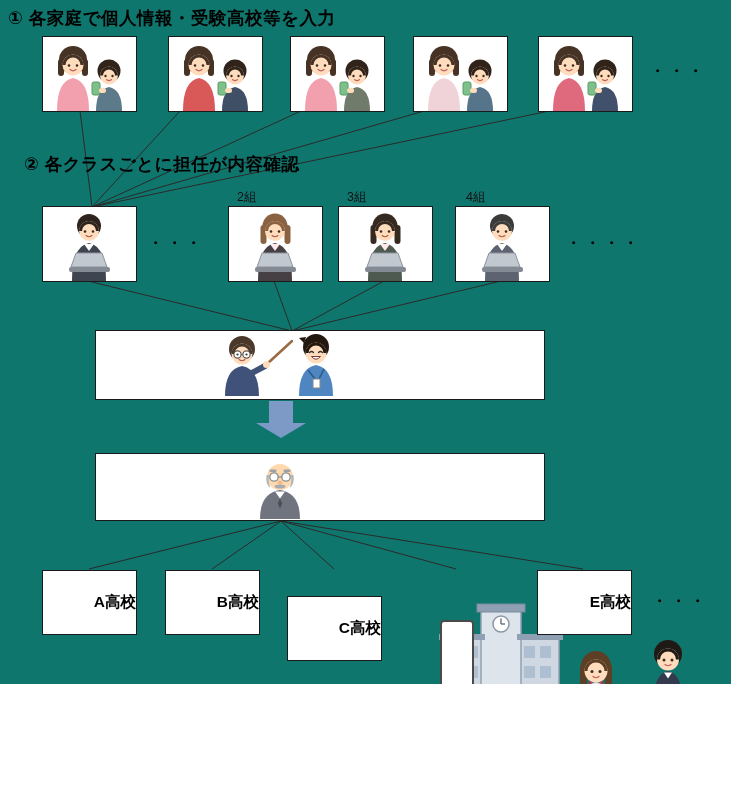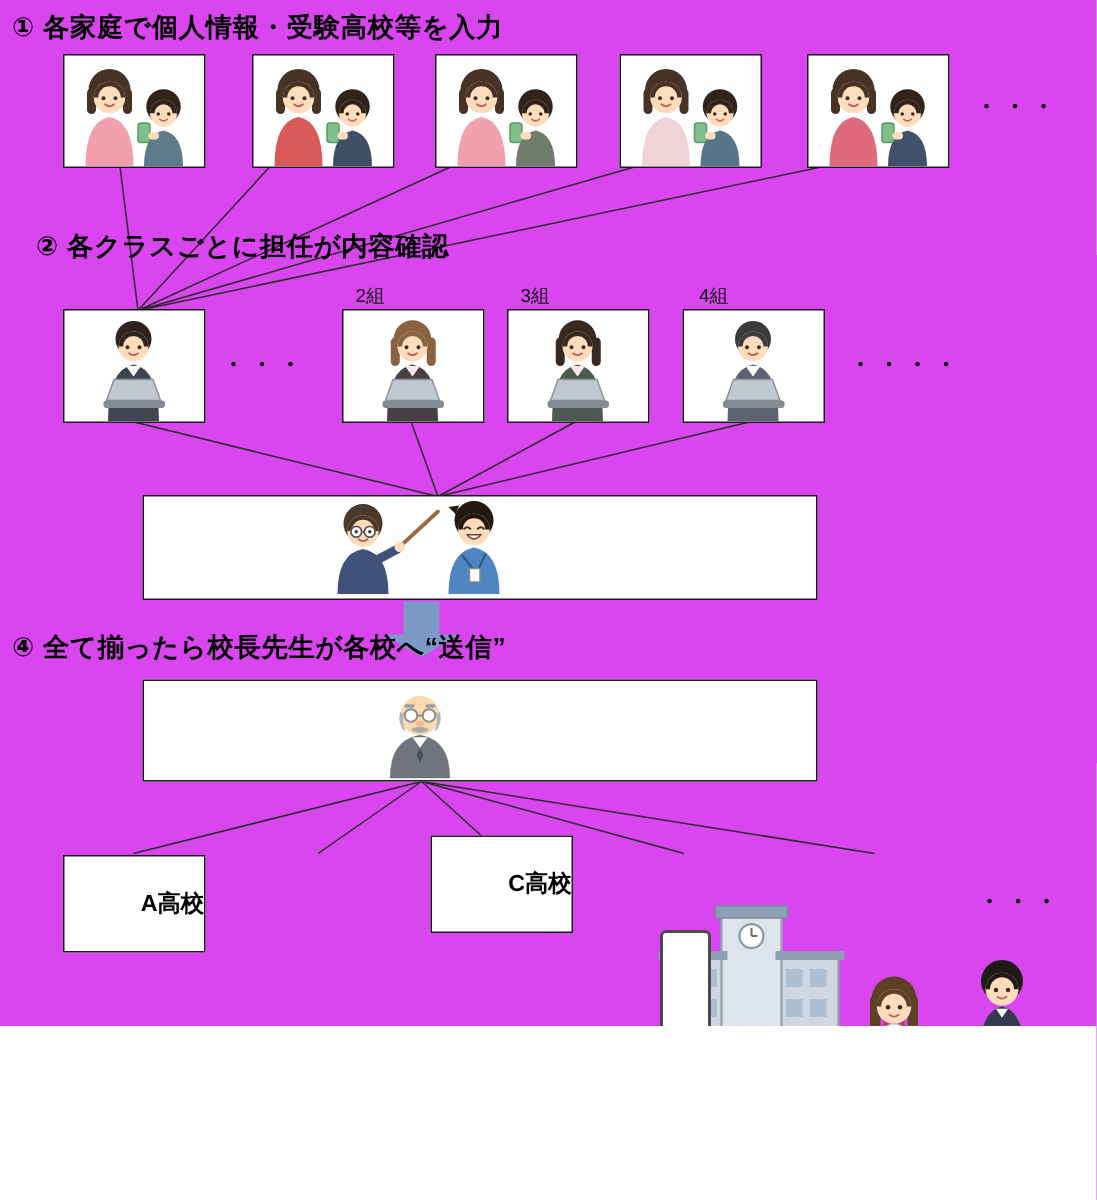--- a/index.html
+++ b/index.html
@@ -1,17 +1,17 @@
 <!DOCTYPE html>
 <html><head>
 <meta charset="utf-8">
 <style>
   *{box-sizing:border-box}
   body{margin:0;background:#fff;font-family:"Liberation Sans","DejaVu Sans",sans-serif}
-  .stage{position:relative;width:731px;height:684px;background:#d946ef;overflow:hidden}
+  .stage{position:relative;width:731px;height:684px;background:#0f766e;overflow:hidden}
   .lines{position:absolute;left:0;top:0;z-index:0}
   .h{position:absolute;margin:0;font-size:17.5px;font-weight:bold;color:#000;white-space:nowrap;z-index:2;letter-spacing:.5px}
   .box{position:absolute;width:95px;height:76px;background:#fff;border:1px solid #1a1a1a;z-index:2}
   .sbox{height:65px;display:flex;align-items:center;justify-content:flex-end;font-weight:bold;font-size:15.5px;color:#000}
   .wbox{position:absolute;width:450px;background:#fff;border:1px solid #1a1a1a;z-index:2;display:flex;align-items:flex-end;justify-content:center;overflow:hidden}
   .clabel{position:absolute;font-size:12.5px;color:#111;z-index:2}
   .dots{position:absolute;font-size:15px;font-weight:bold;letter-spacing:4px;color:#000;z-index:2;white-space:nowrap}
   .ill{width:93px;height:74px;display:block}
   .building{position:absolute;left:437px;top:598px;z-index:1}
   .students{position:absolute;left:556px;top:628px;z-index:4}
@@ -272,32 +272,37 @@
       </svg>
   </div>
   <div class="dots" style="left:566px;top:234px">・・・・</div>
 
   <div class="wbox" style="left:95px;top:330px;height:70px">
     <svg viewBox="0 0 190 66" width="190" height="66" style="transform:translateX(-35px);margin-bottom:1px">
         <use href="#checkers"></use>
       </svg>
   </div>
 
-  <h2 class="h" style="left:8px;top:419px">④ 全て揃ったら校長先生が各校へ“送信”</h2>
   <div class="wbox" style="left:95px;top:453px;height:68px">
     <svg viewBox="0 0 170 64" width="170" height="64" style="transform:translateX(-40px);margin-bottom:1px">
         <use href="#principal"></use>
       </svg>
   </div>
 
   <div class="box sbox" style="left:42px;top:570px">
     <span>A高校</span>
   </div>
-  <div class="box sbox" style="left:287px;top:557px">
+  <div class="box sbox" style="left:165px;top:570px">
+    <span>B高校</span>
+  </div>
+  <div class="box sbox" style="left:287px;top:596px">
     <span>C高校</span>
+  </div>
+  <div class="box sbox" style="left:537px;top:570px">
+    <span>E高校</span>
   </div>
   <div class="dots" style="left:652px;top:592px">・・・</div>
 
   <svg class="building" viewBox="0 0 128 148" width="128" height="148">
       <use href="#building"></use>
     </svg>
   <div class="sign">試験会場</div>
   <svg class="students" viewBox="0 0 160 160" width="160" height="160">
       <use href="#students"></use>
     </svg>

